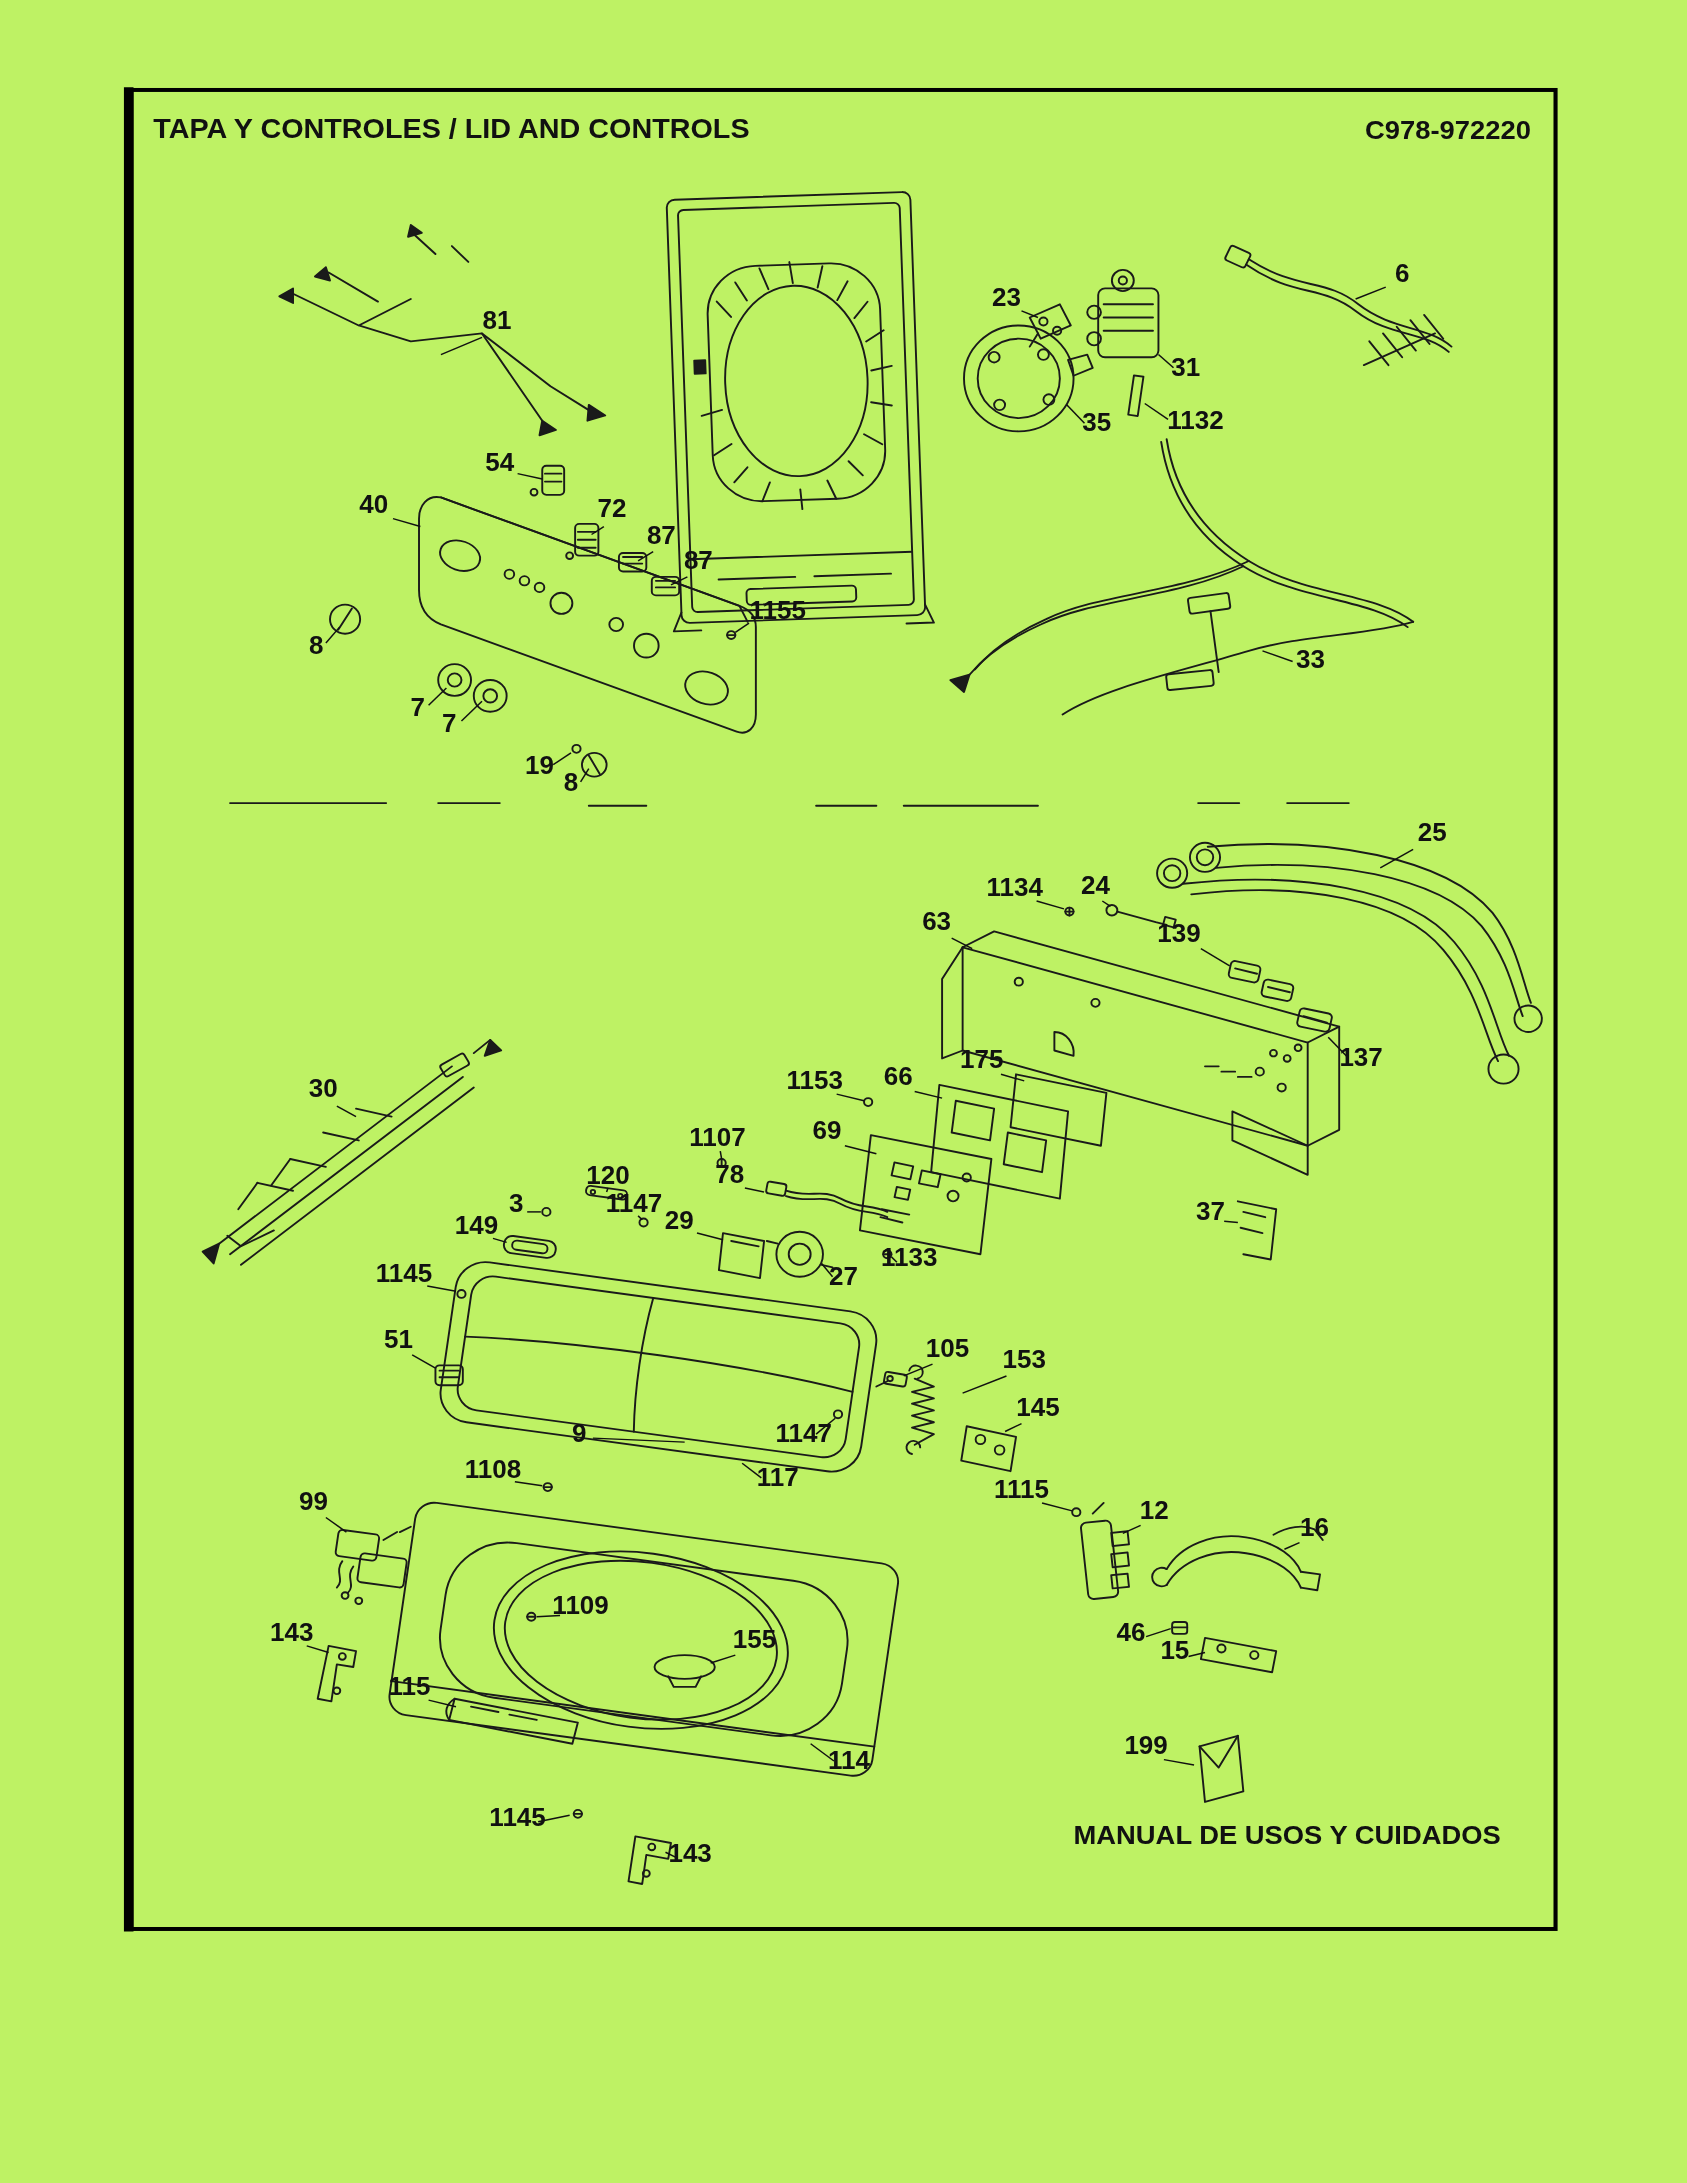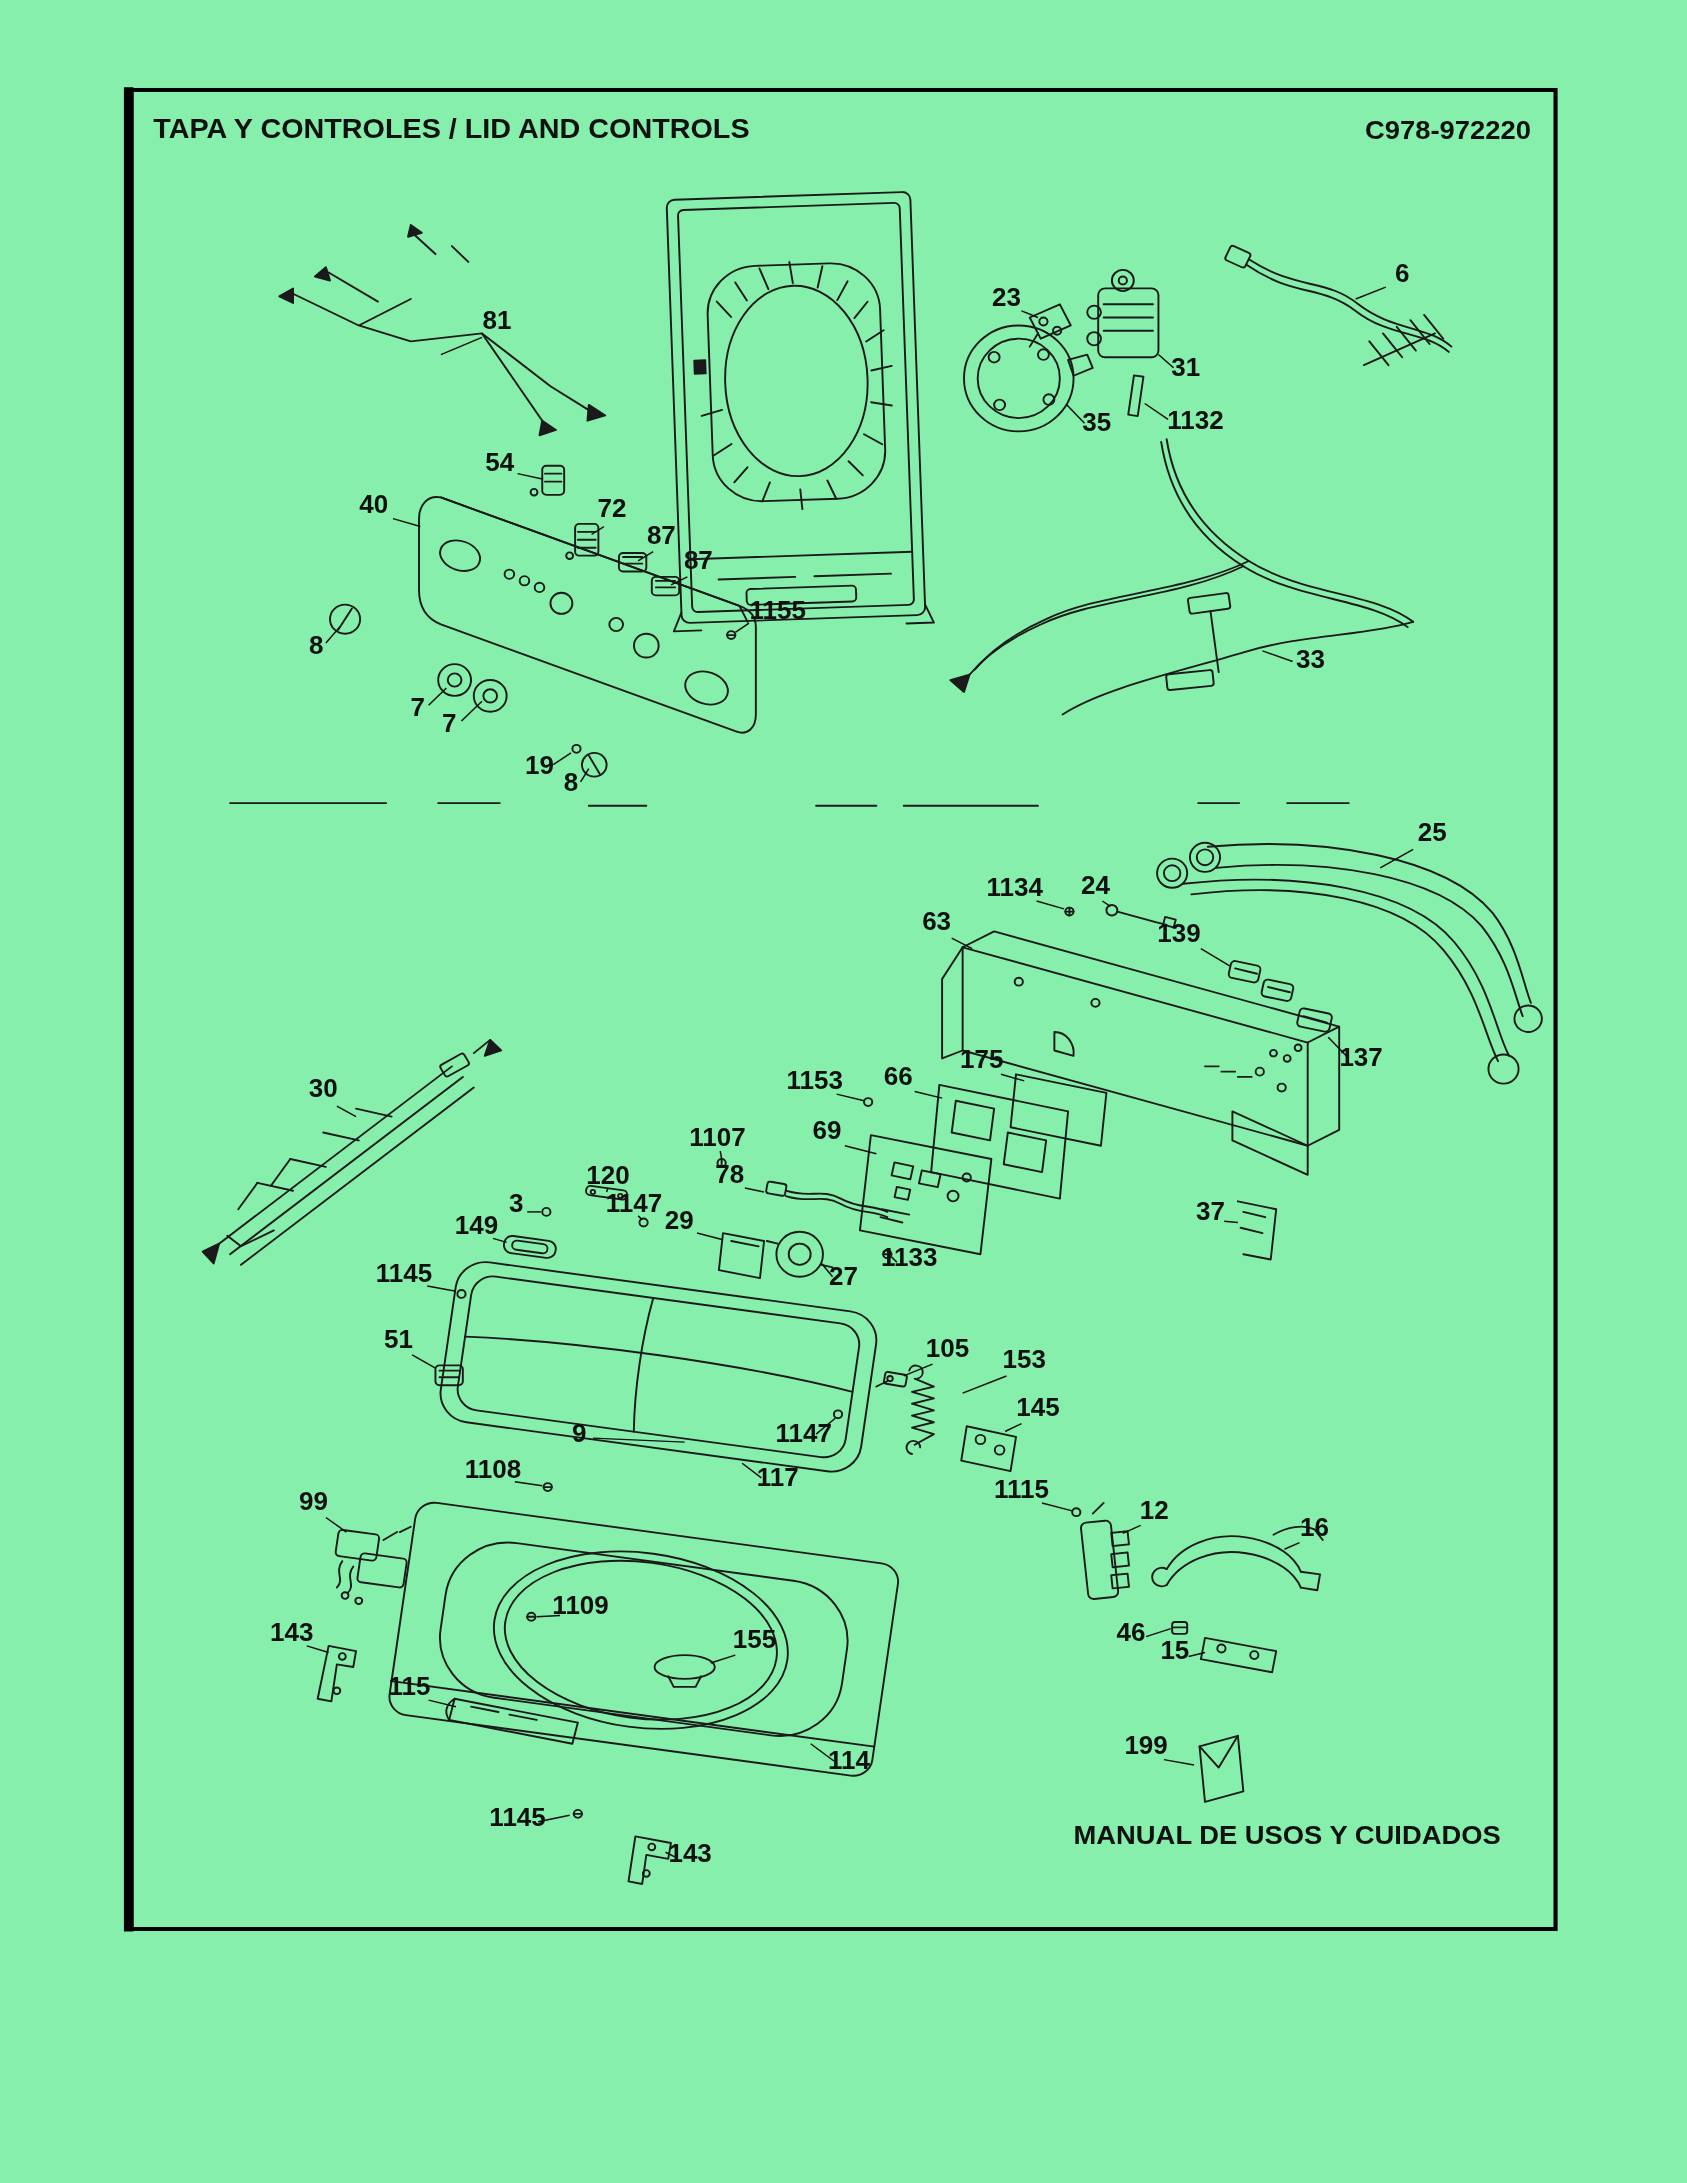--- a/index.html
+++ b/index.html
@@ -1,16 +1,16 @@
 <!DOCTYPE html>
 <html style="font-size:10.6px"><head>
 <meta charset="utf-8">
 <style>
   html,body{margin:0;padding:0;background:#ffffff;}
-  .page{position:relative;width:1687px;height:2183px;background:#86efac;overflow:hidden;}
+  .page{position:relative;width:1687px;height:2183px;background:#bef264;overflow:hidden;}
   .page svg{position:absolute;left:0;top:0;width:100%;height:100%;}
   .callout{font:bold 19px "Liberation Sans",sans-serif;fill:#111;text-anchor:middle;}
   .leader{stroke:#111;stroke-width:1.1;}
   .title{font:bold 21px "Liberation Sans",sans-serif;fill:#111;}
   .docnum{font:bold 20px "Liberation Sans",sans-serif;fill:#111;text-anchor:end;}
   .footer{font:bold 20px "Liberation Sans",sans-serif;fill:#111;}
   .art{stroke:#1a1a1a;fill:none;stroke-width:1.4;stroke-linejoin:round;stroke-linecap:round;}
 </style>
 </head>
 <body>

